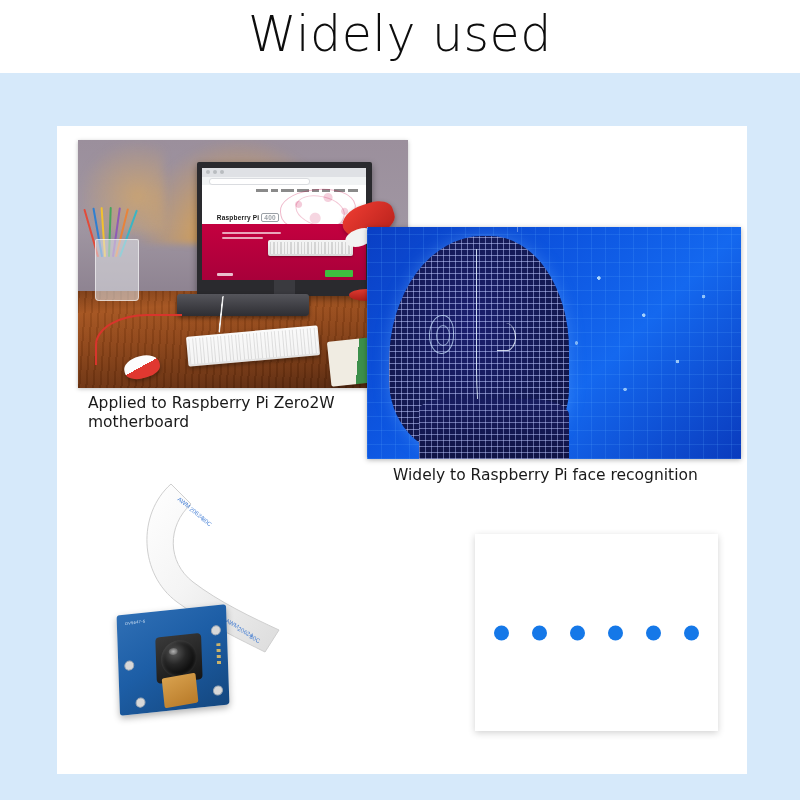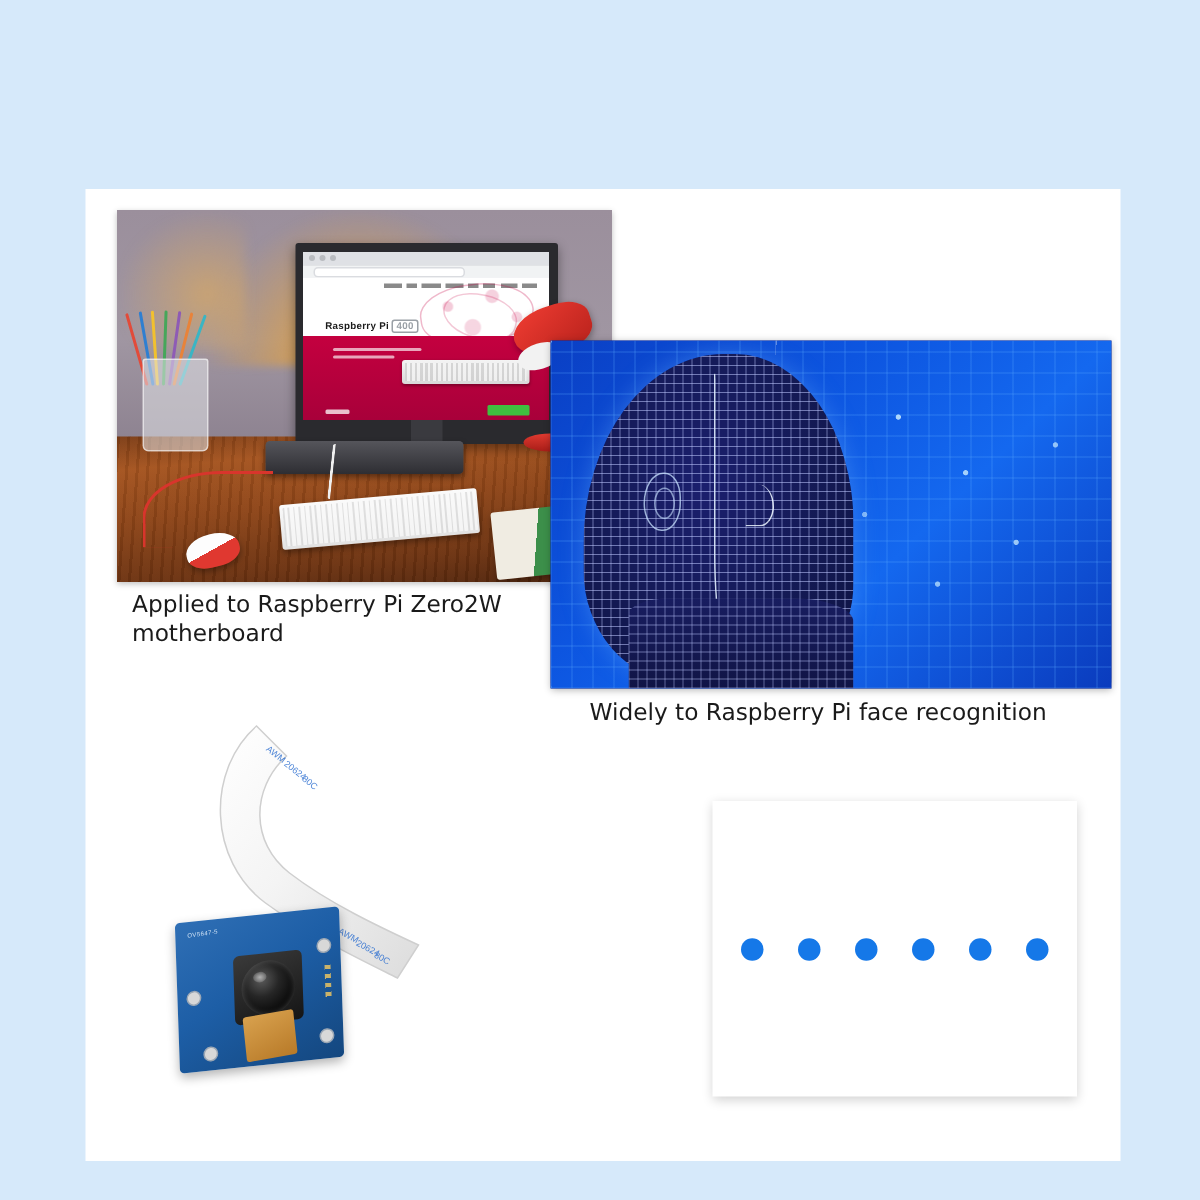--- a/index.html
+++ b/index.html
@@ -381,20 +381,23 @@
   .dot{
     width:15px;height:15px;border-radius:50%;
     display:block;
   }
 </style>
 </head>
 <body>
 
 <div class="page">
 
+  <div class="title-band">
+    <div class="title">Widely used</div>
+  </div>
 
   <div class="panel"></div>
 
   <div class="photo-desk">
     <div class="wall"></div>
     <div class="wall-glow"></div>
     <div class="wall-glow2"></div>
     <div class="desk"></div>
 
     <div class="monitor">

